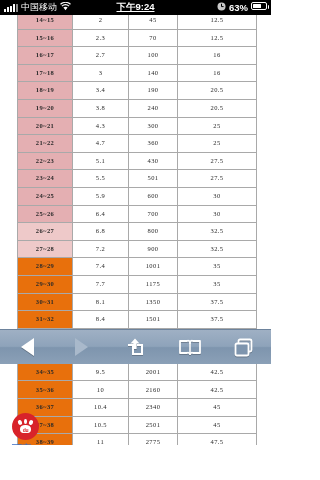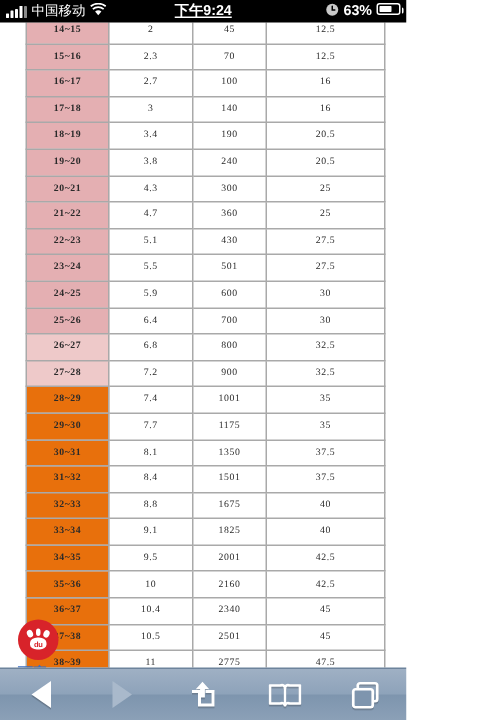--- a/index.html
+++ b/index.html
@@ -2,21 +2,21 @@
 <html><head>
 <meta charset="utf-8">
 <style>
   * { margin:0; padding:0; box-sizing:border-box; }
   html, body {
     width:271px; height:480px;
     background:#ffffff;
     font-family:"Liberation Sans", sans-serif;
     overflow:hidden;
   }
-  #app { position:relative; width:271px; height:480px; background:#fff; }
+  #app { position:relative; width:271px; height:364px; background:#fff; }
 
   
   .statusbar{
     position:absolute; top:0; left:0; width:271px; height:15px;
     background:#000; color:#fff;
     display:flex; align-items:center;
     font-size:9px; letter-spacing:0;
     z-index:20;
   }
   .sb-left{ display:flex; align-items:center; gap:3px; padding-left:4px; }

